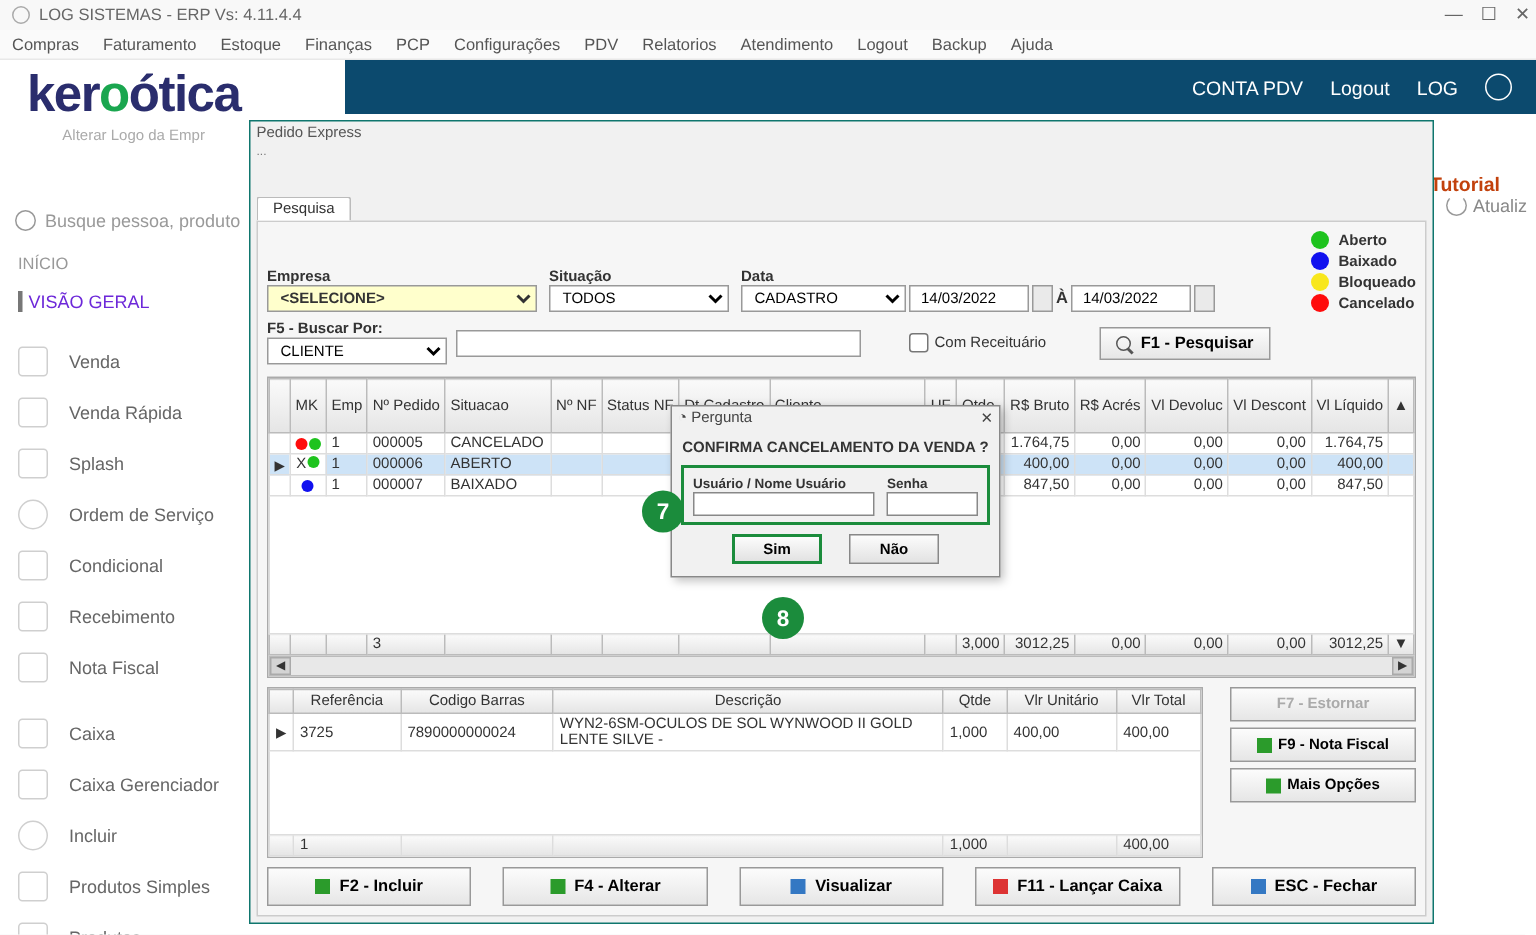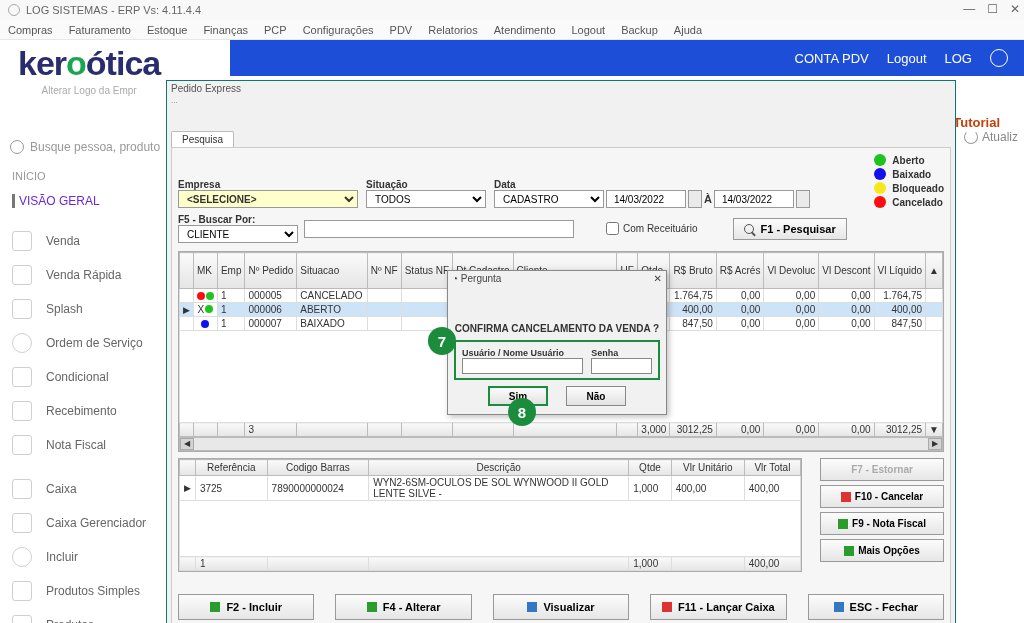--- a/index.html
+++ b/index.html
@@ -4,21 +4,21 @@
 <style>
 * { box-sizing: border-box; margin: 0; padding: 0; font-family: Tahoma, Arial, sans-serif; }
 body { width: 1024px; height: 623px; background: #fff; font-size: 11px; color: #333; overflow: hidden; position: relative; }
 
 .title-bar { height: 20px; background: #f8f8f8; display: flex; align-items: center; padding: 0 8px; font-size: 11px; color: #666; }
 .title-bar .win-icon { width: 12px; height: 12px; border: 1px solid #aaa; border-radius: 50%; margin-right: 6px; }
 .win-controls { position: absolute; right: 4px; top: 2px; display: flex; gap: 12px; color: #666; font-size: 12px; }
 
 .app-menu { height: 20px; display: flex; align-items: center; gap: 16px; padding: 0 8px; font-size: 11px; color: #555; background: #fafafa; border-bottom: 1px solid #e8e8e8; }
 
-.top-ribbon { height: 36px; background: #1d4ed8; display: flex; justify-content: flex-end; align-items: center; padding-right: 16px; gap: 18px; color: #fff; font-size: 13px; margin-left: 230px; }
+.top-ribbon { height: 36px; background: #0c4a6e; display: flex; justify-content: flex-end; align-items: center; padding-right: 16px; gap: 18px; color: #fff; font-size: 13px; margin-left: 230px; }
 .user-circle { width: 18px; height: 18px; border: 1.5px solid #fff; border-radius: 50%; display: inline-block; }
 
 .logo-wrap { position: absolute; left: 18px; top: 44px; }
 .logo-text { font-size: 34px; font-weight: 800; letter-spacing: -1px; }
 .k-navy { color: #2a2d6d; }
 .k-green { color: #1aa64f; }
 .logo-sub { font-size: 10px; color: #aaa; margin-top: 2px; text-align: center; }
 
 .search-box { position: absolute; left: 10px; top: 140px; display: flex; align-items: center; gap: 6px; color: #999; font-size: 12px; width: 210px; }
 .search-circle { width: 14px; height: 14px; border: 1.5px solid #999; border-radius: 50%; }
@@ -81,28 +81,28 @@
 .detail-grid { flex: 1; border: 1px solid #aaa; background: #fff; }
 .detail-grid table { width: 100%; border-collapse: collapse; font-size: 10px; }
 .detail-grid th { background: linear-gradient(#fafafa,#e5e5e5); border: 1px solid #bbb; padding: 2px 4px; font-weight: normal; }
 .detail-grid td { border: 1px solid #ddd; padding: 1px 4px; }
 .dg-space { height: 56px; }
 .side-actions { width: 124px; display: flex; flex-direction: column; gap: 4px; }
 .side-btn { background: linear-gradient(#fcfcfc,#e6e6e6); border: 1px solid #999; padding: 5px 4px; font-size: 10px; font-weight: bold; display: flex; align-items: center; justify-content: center; gap: 4px; }
 .side-btn.dis { color: #aaa; }
 .sq-r { width: 10px; height: 10px; background: #d33; } .sq-g { width: 10px; height: 10px; background: #2b9b2b; }
 
-.bottom-actions { display: flex; gap: 21px; margin-top: 22px; border-radius: 17px; }
+.bottom-actions { display: flex; gap: 21px; margin-top: 6px; border-radius: 17px; }
 .bbtn { flex: 1; background: linear-gradient(#fcfcfc,#e6e6e6); border: 1px solid #999; padding: 6px 4px; font-size: 11px; font-weight: bold; display: flex; align-items: center; justify-content: center; gap: 6px; }
 .sq-b { width: 10px; height: 10px; background: #3478c3; }
 
 
 .confirm { position: absolute; left: 447px; top: 270px; width: 220px; background: #f1f1f1; border: 1px solid #888; box-shadow: 2px 2px 6px rgba(0,0,0,0.25); z-index: 50; }
 .confirm-title { font-size: 10px; padding: 2px 4px; color: #444; display: flex; justify-content: space-between; }
-.confirm-body { padding: 6px 6px 0; margin-top: 31px; }
+.confirm-body { padding: 6px 6px 0; }
 .confirm-q { font-weight: bold; font-size: 10px; text-align: center; margin-bottom: 6px; }
 .confirm-frame { border: 2px solid #1b8c3c; padding: 4px 6px; }
 .confirm-frame label { font-size: 9px; font-weight: bold; }
 .confirm-inp { width: 100%; height: 16px; border: 1px solid #888; }
 .confirm-row { display: flex; gap: 8px; }
 .confirm-row > div { flex: 1; }
 .confirm-btns { display: flex; justify-content: center; gap: 18px; padding: 6px 0 8px; }
 .cbtn { width: 60px; height: 20px; border: 1px solid #888; background: linear-gradient(#fcfcfc,#e2e2e2); font-size: 10px; font-weight: bold; }
 .cbtn.sim { border: 2px solid #1b8c3c; }
 
@@ -439,24 +439,20 @@
             <td class="num">1,000</td>
                 <td></td>
                 <td class="num">400,00</td>
           </tr>
         </tbody>
           </table>
       </div>
       <div class="side-actions">
         <button class="side-btn dis">F7 - Estornar</button>
         <button class="side-btn">
-            <span class="sq-r"></span>
-            <span>F10 - Cancelar</span>
-          </button>
-        <button class="side-btn">
             <span class="sq-g"></span>
             <span>F9 - Nota Fiscal</span>
           </button>
         <button class="side-btn">
             <span class="sq-g"></span>
             <span>Mais Opções</span>
           </button>
       </div>
     </div>
 

